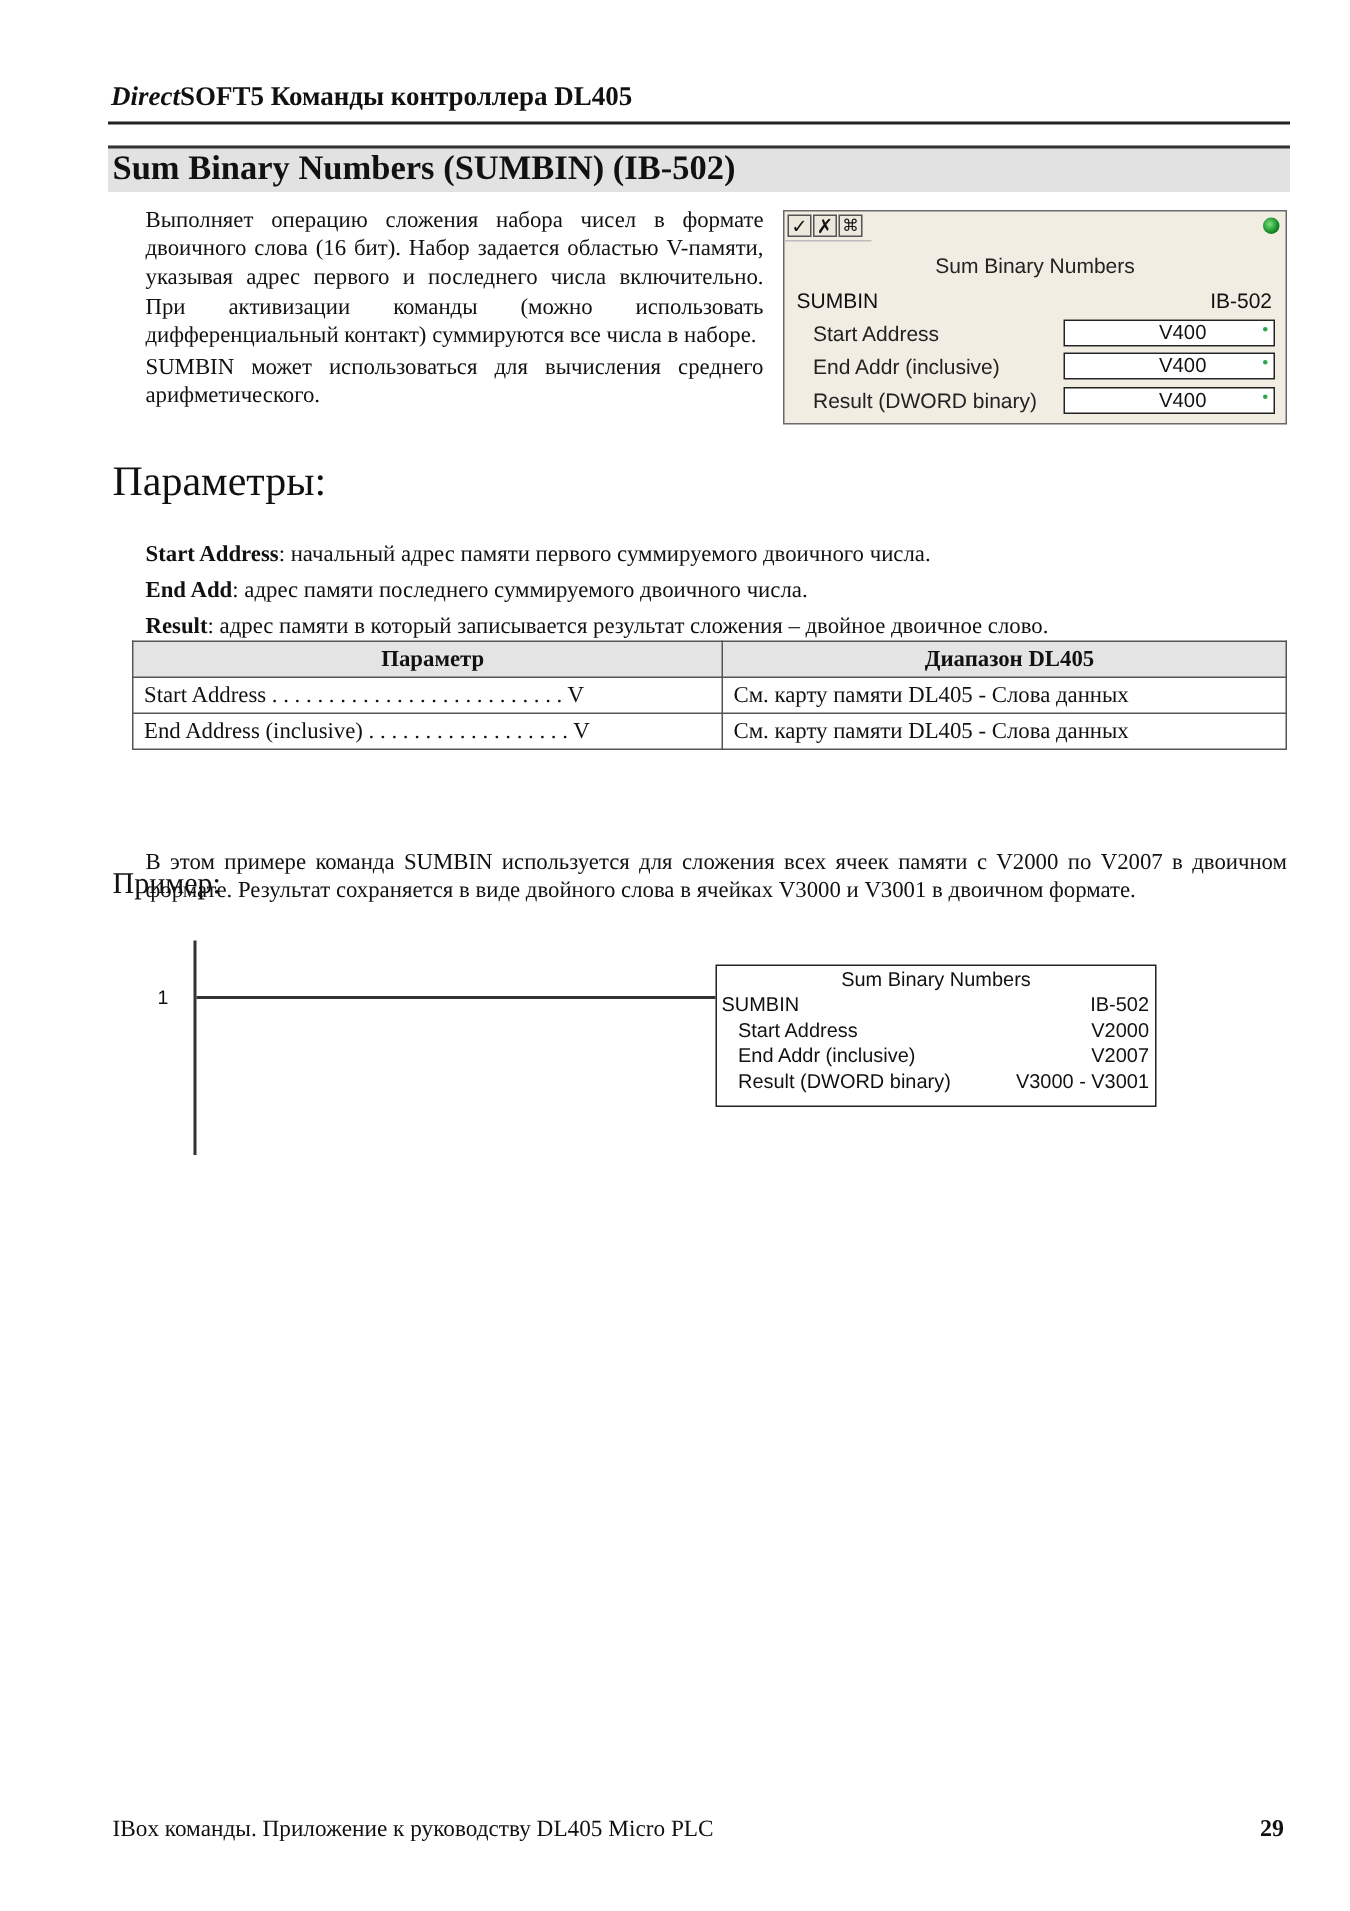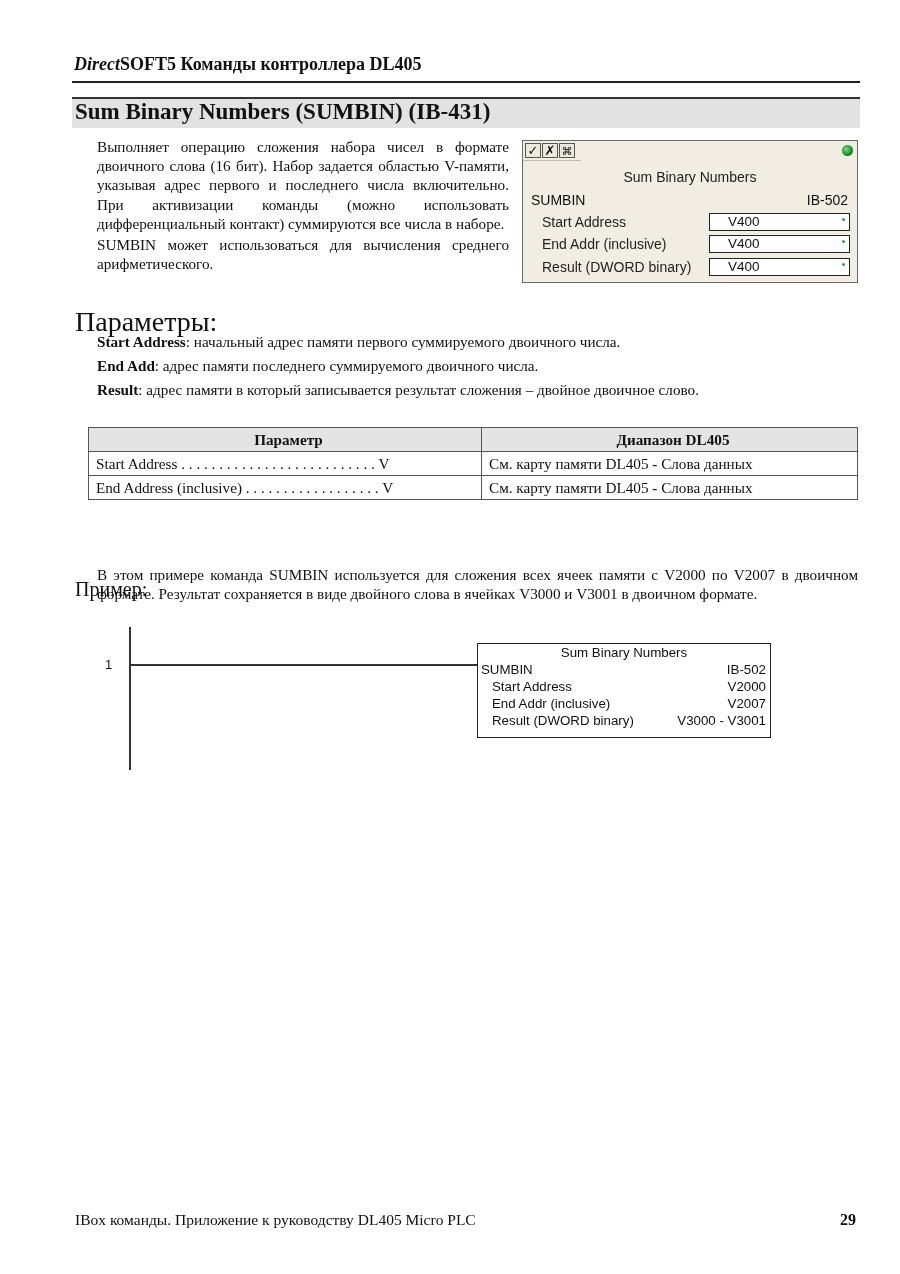--- a/index.html
+++ b/index.html
@@ -24,25 +24,25 @@
   .dlg-btn { width: 16px; height: 15px; border: 1px solid #555; background: #ece8dc; margin-right: 1px;
              font-size: 13px; line-height: 14px; text-align: center; box-sizing: border-box; color: #111; cursor: pointer; }
   .dlg-toolbar-edge { position: absolute; left: 0; top: 19px; width: 58px; height: 1px; background: #bbb; }
   .dlg-led { position: absolute; right: 4px; top: 4px; width: 11px; height: 11px; border-radius: 50%;
              background: radial-gradient(circle at 40% 40%, #7be07b, #138a23 60%, #0b4d14); }
   .dlg-title { position: absolute; left: 0; width: 100%; top: 28px; text-align: center; font-size: 14px; color: #222; }
   .dlg-mnem { position: absolute; left: 8px; top: 51px; font-size: 14px; }
   .dlg-code { position: absolute; right: 9px; top: 51px; font-size: 14px; }
   .dlg-row-label { position: absolute; left: 19px; font-size: 14px; color: #222; white-space: nowrap; }
   .dlg-field { position: absolute; left: 186px; width: 141px; height: 18px; background: #fff;
-               border: 1px solid #222; box-sizing: border-box; font-size: 13.5px; line-height: 16px; padding-left: 18px; }
+               border: 1px solid #222; box-sizing: border-box; font-size: 13.5px; line-height: 16px; padding-left: 18px; text-align: center; }
   .dlg-field .dot { position: absolute; right: 4px; top: 4px; width: 3px; height: 3px; background: #2aa84a; border-radius: 50%; }
 
   .h-params { left: 75px; top: 306px; font-size: 28px; }
-  .param-desc { left: 97px; font-size: 15.2px; white-space: nowrap; }
+  .param-desc { left: 97px; font-size: 15.2px; white-space: nowrap; margin-top: 28px; }
   .param-desc b { font-weight: bold; }
 
   table.params { position: absolute; left: 88px; top: 427px; width: 770px; border-collapse: collapse; font-size: 15.2px; }
   table.params th, table.params td { border: 1px solid #555; height: 23px; padding: 0 7px; text-align: left; }
   table.params th { background: #e4e4e4; font-weight: bold; text-align: center; padding-left: 14px; }
   table.params td.c1 { width: 378px; }
 
   .h-example { left: 75px; top: 538px; font-size: 20px; margin-top: 40px; }
   .example-text { left: 97px; top: 565px; width: 761px; font-size: 15.2px; line-height: 19.2px; text-align: justify; }
 
@@ -59,21 +59,21 @@
   .footer-left { left: 75px; top: 1211px; font-size: 15.5px; white-space: nowrap; }
   .footer-right { left: 840px; top: 1211px; font-size: 16px; font-weight: bold; }
 </style>
 </head>
 <body>
 
 <div class="abs running-header"><i>Direct</i><span>SOFT5 Команды контроллера DL405</span></div>
 <div class="abs hdr-rule"></div>
 
 <div class="abs title-bar"></div>
-<div class="abs title-text">Sum Binary Numbers (SUMBIN) (IB-431)</div>
+<div class="abs title-text">Sum Binary Numbers (SUMBIN) (IB-502)</div>
 
 <div class="abs intro">
   <p>Выполняет операцию сложения набора чисел в формате двоичного слова (16 бит). Набор задается областью V-памяти, указывая адрес первого и последнего числа включительно. При активизации команды (можно использовать дифференциальный контакт) суммируются все числа в наборе.</p>
   <p>SUMBIN может использоваться для вычисления среднего арифметического.</p>
 </div>
 
 <div class="abs dialog">
   <div class="dlg-toolbar">
     <div class="dlg-btn">✓</div>
     <div class="dlg-btn">✗</div>

